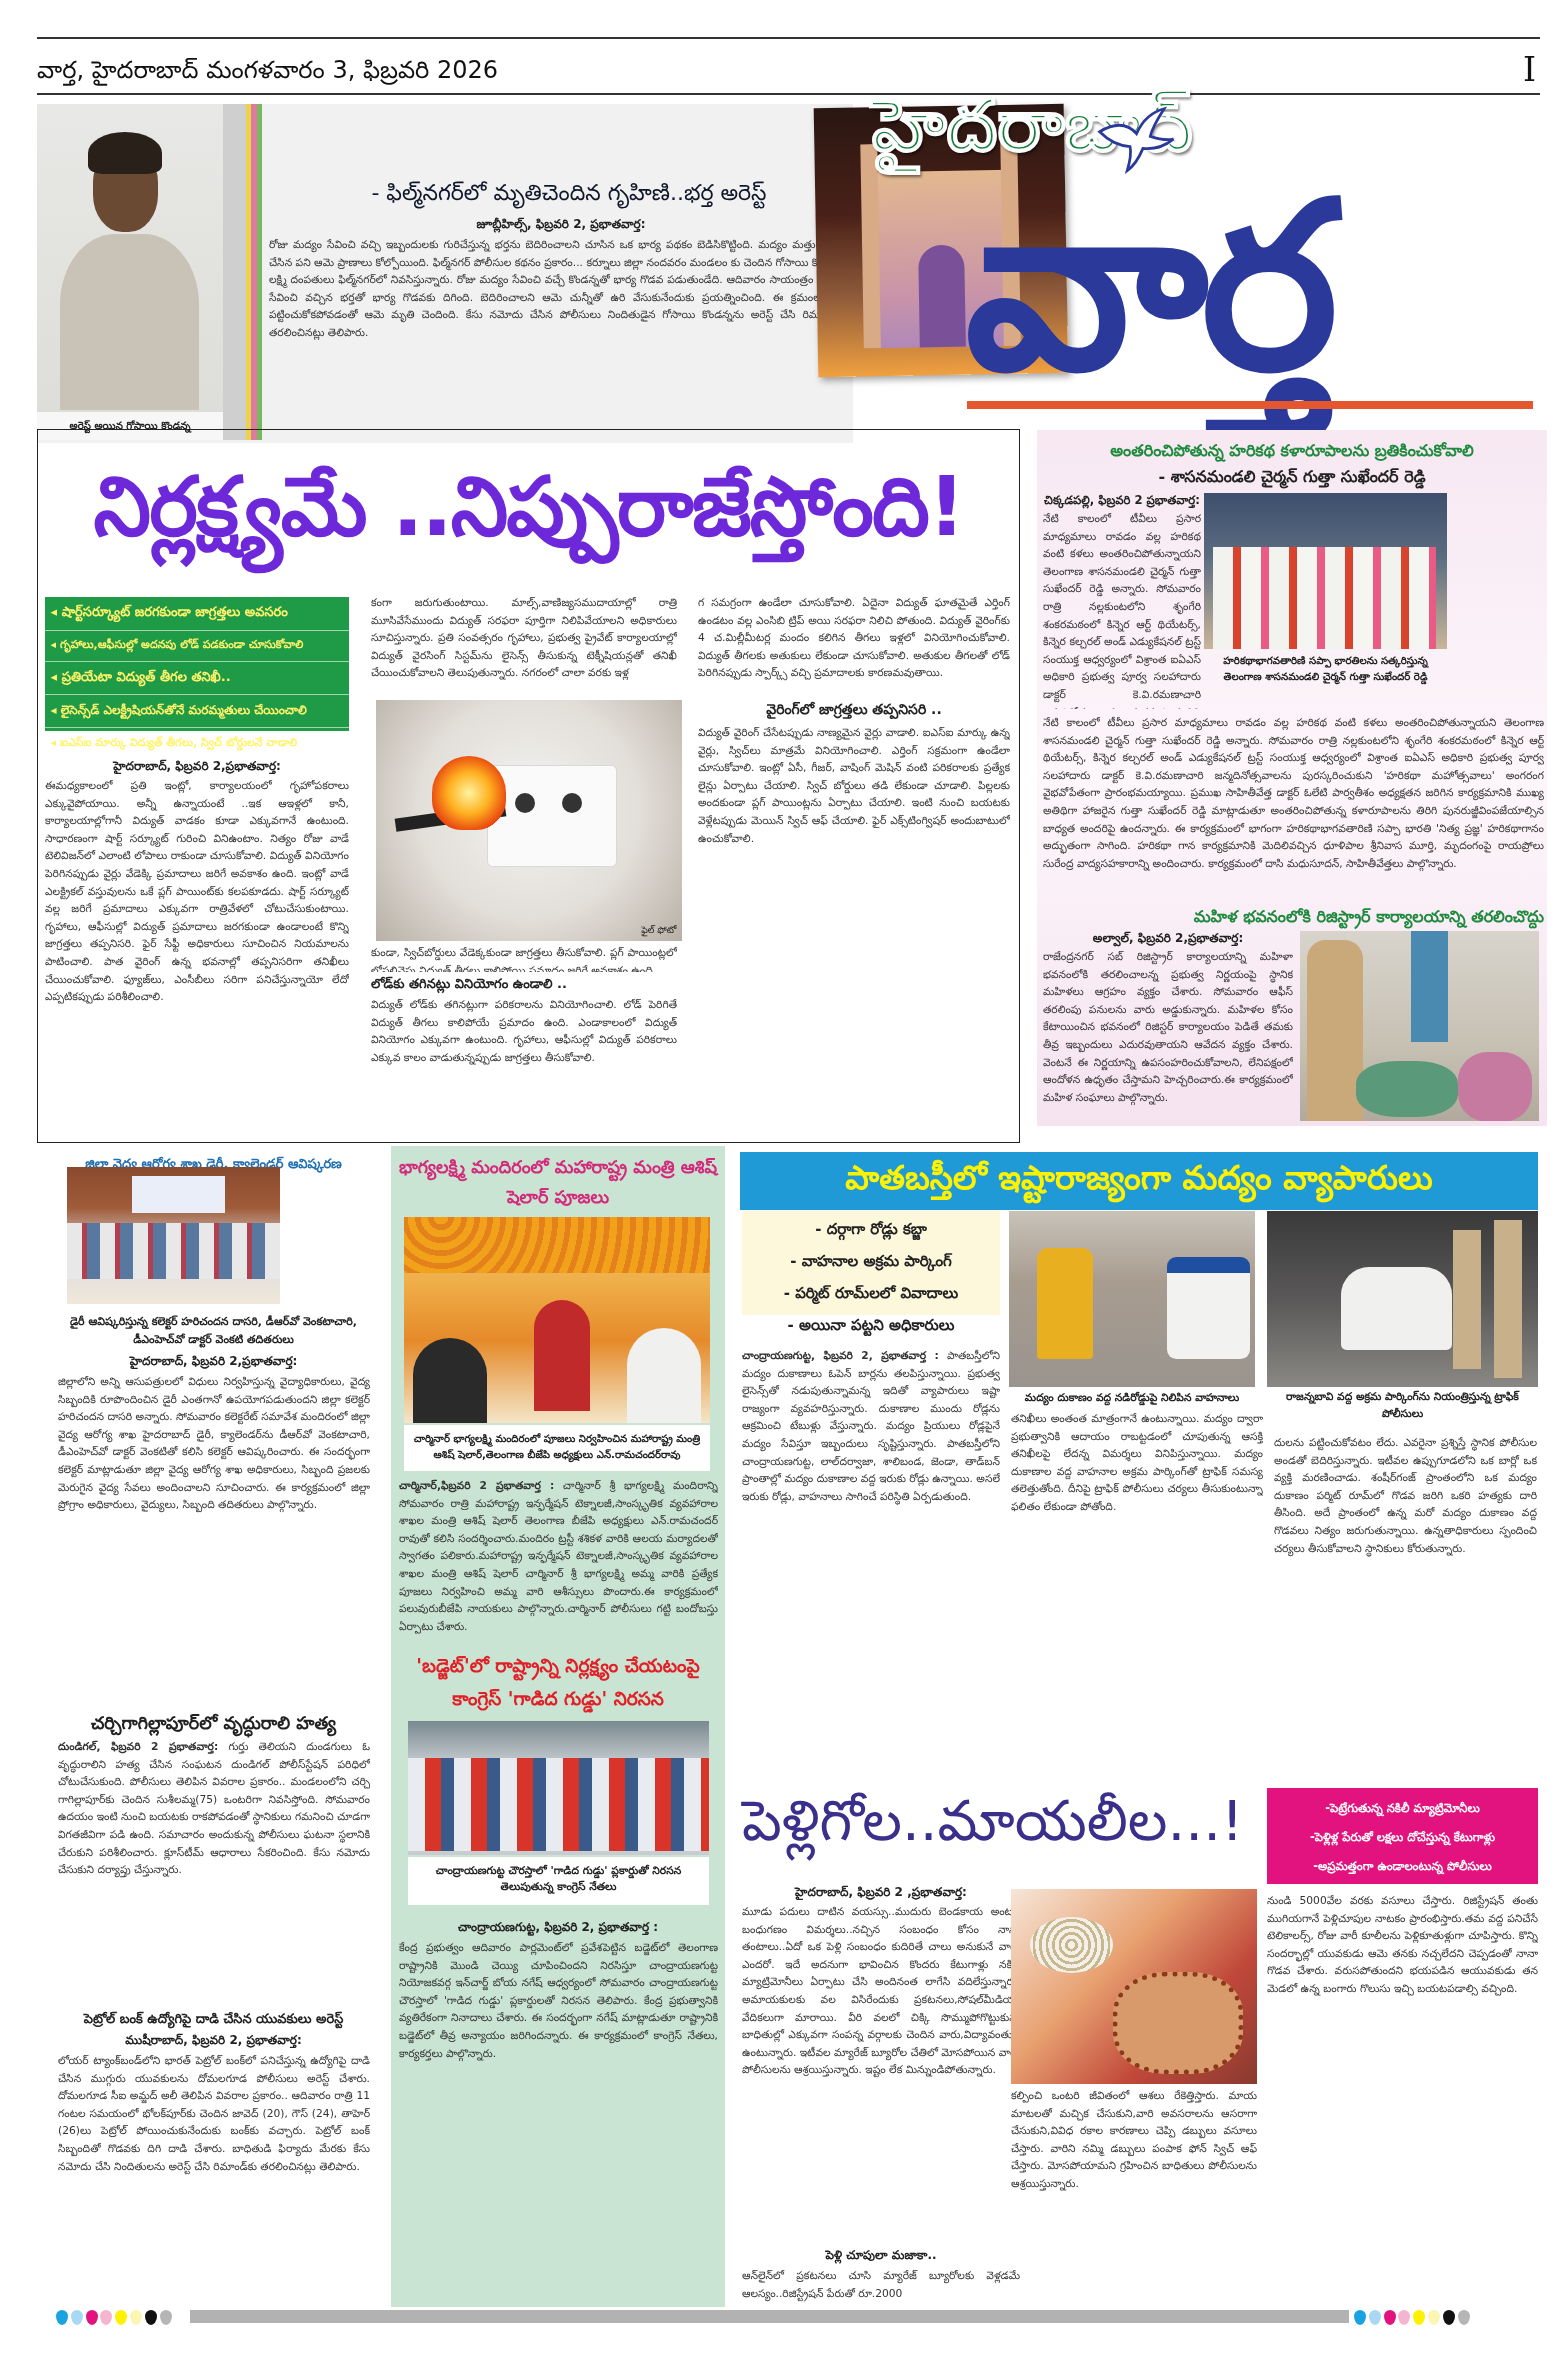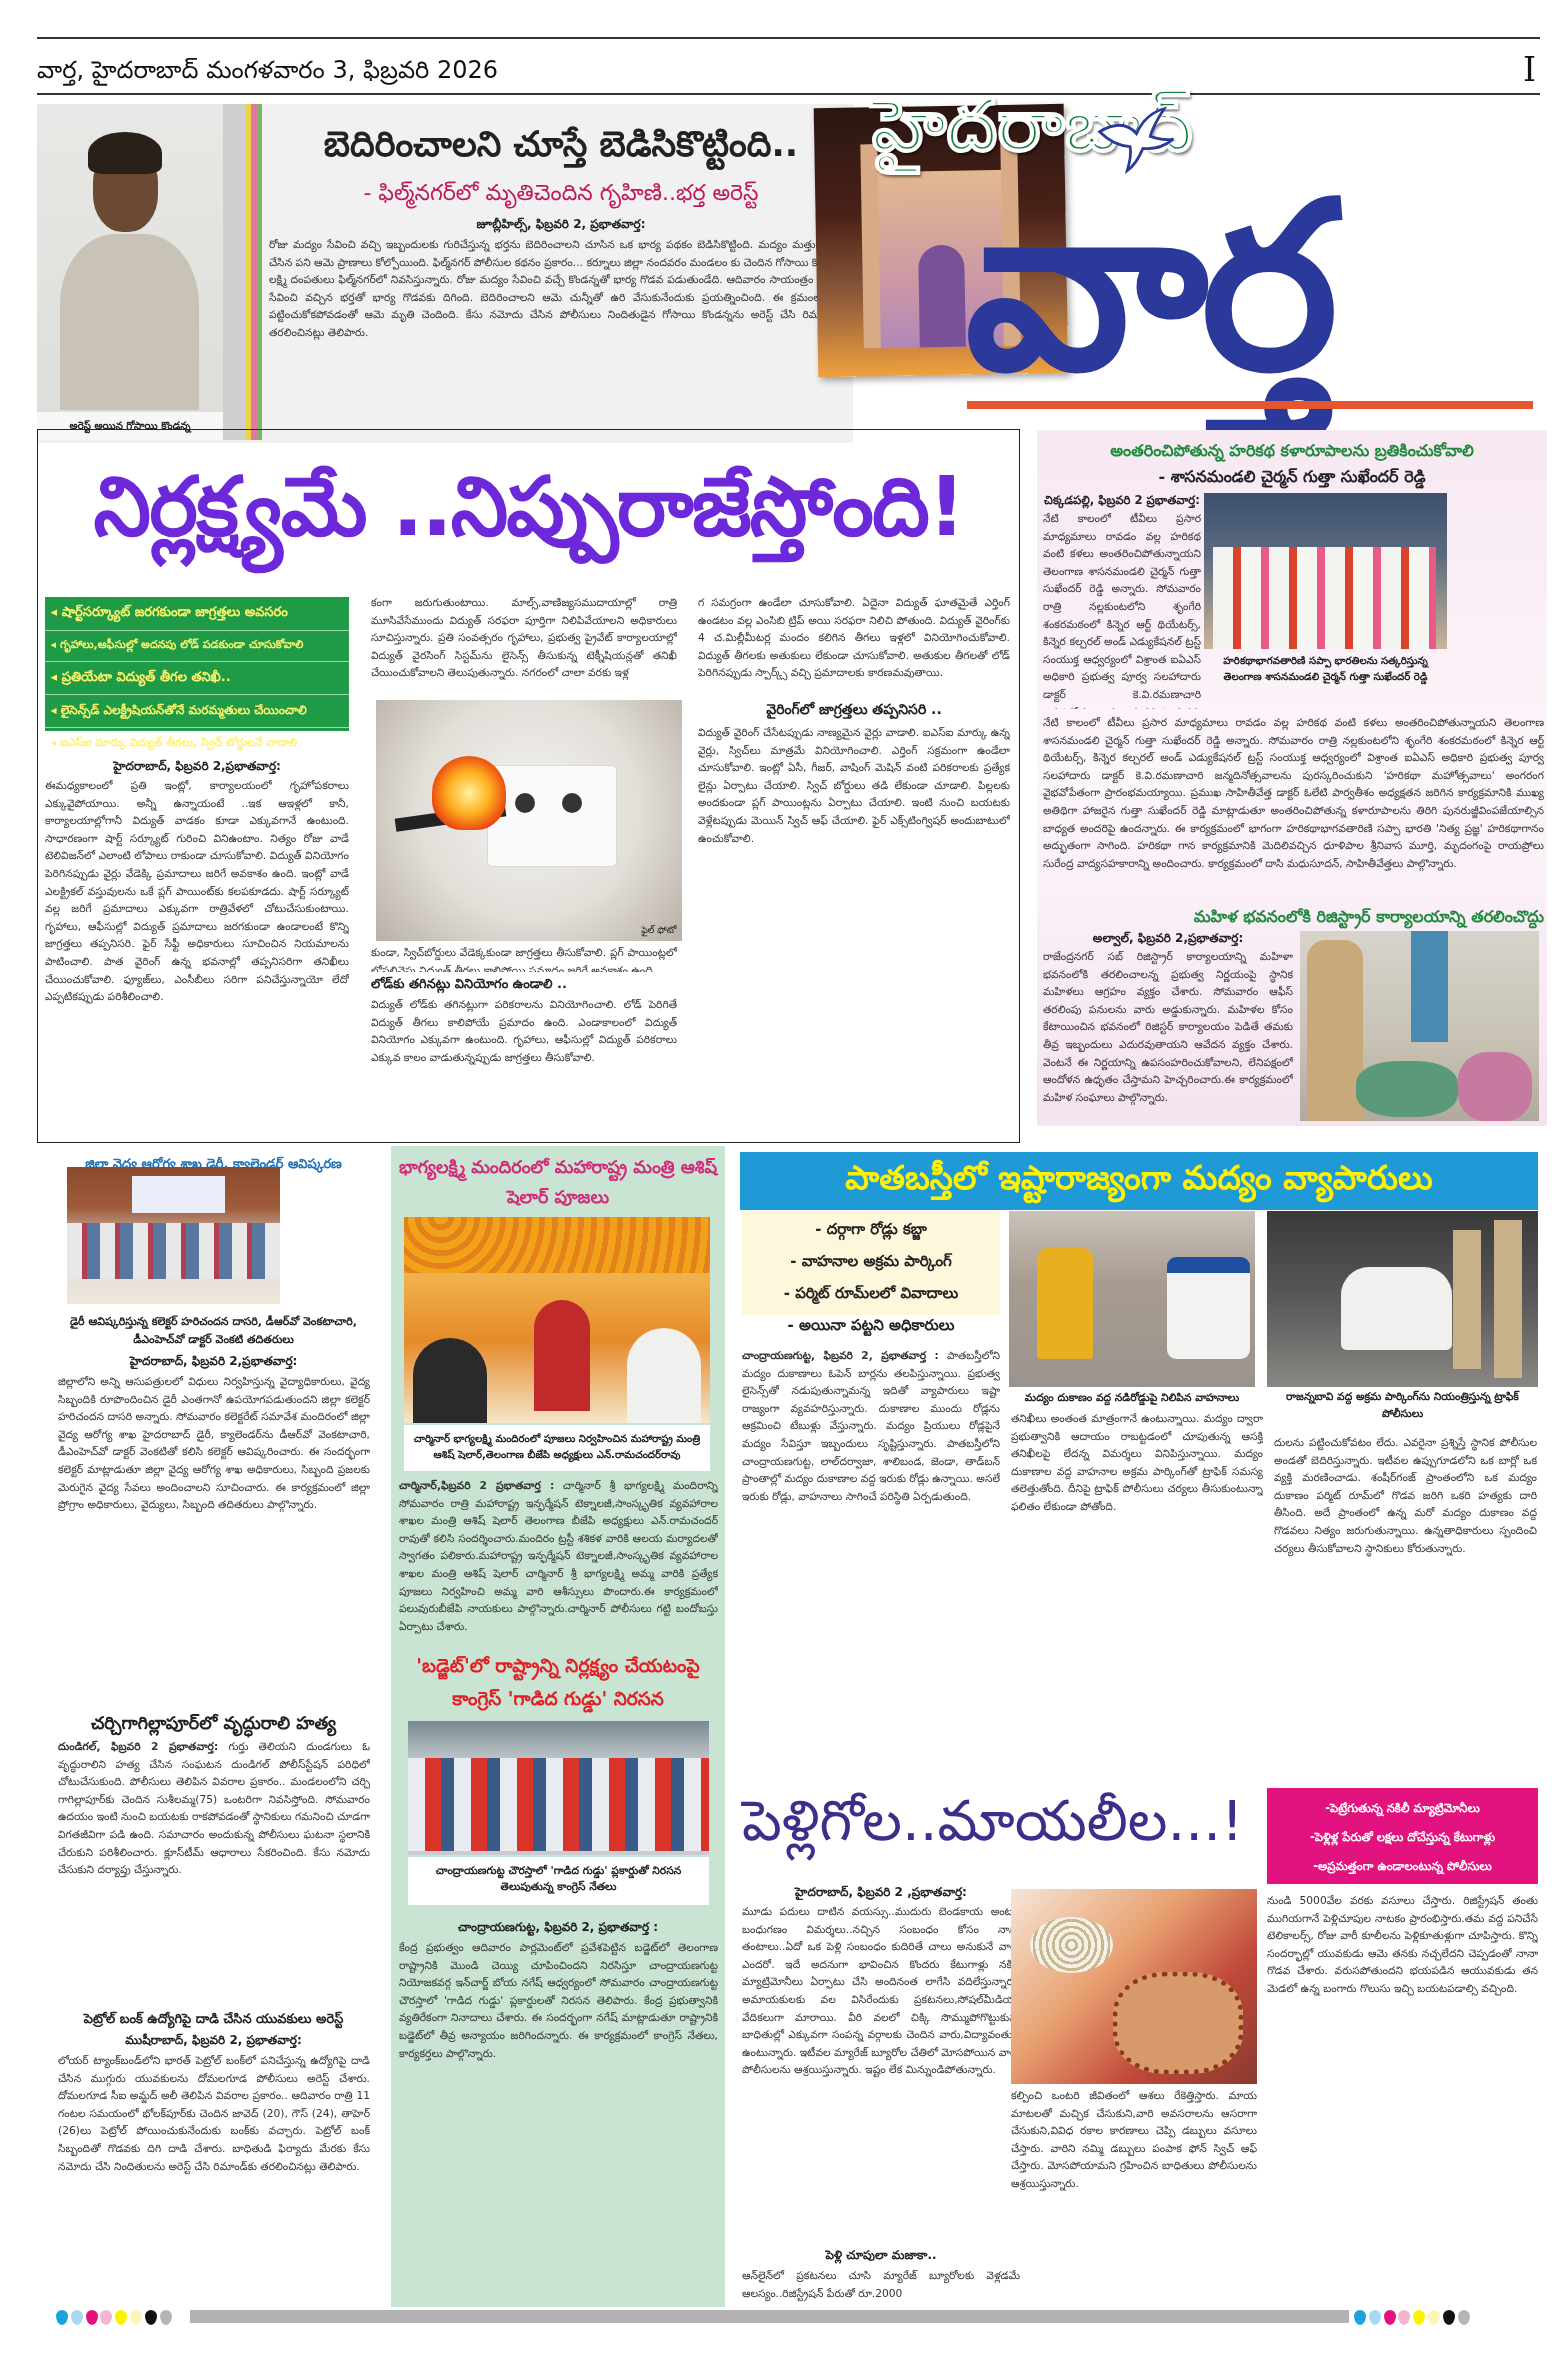--- a/index.html
+++ b/index.html
@@ -27,22 +27,21 @@
 <div class="rule" style="top:93px;height:1.9px"></div>
 
 <div class="abs" style="left:37px;top:104px;width:816px;height:339px;background:#f1f1f1">
   <div class="photo" style="left:0;top:0;width:186px;height:336px;background:linear-gradient(180deg,#e8e8e6 0%,#dcdcd8 100%)">
     <div style="position:absolute;left:56px;top:45px;width:65px;height:83px;border-radius:40% 40% 45% 45%;background:#6b4a34"></div>
     <div style="position:absolute;left:51px;top:28px;width:74px;height:42px;border-radius:50% 50% 20% 20%;background:#2a201a"></div>
     <div style="position:absolute;left:23px;top:130px;width:139px;height:176px;border-radius:40% 40% 0 0;background:#c9c3b7"></div>
     <div style="position:absolute;left:0;right:0;bottom:0;height:28px;background:#f7f7f7;font-size:10.2px;text-align:center;line-height:28px;font-weight:bold">అరెస్ట్ అయిన గోసాయి కొండన్న</div>
   </div>
   <div class="abs" style="left:186px;top:0;width:39px;height:336px;background:linear-gradient(90deg,#cfcfcf 0 60%,#e9d34a 60% 73%,#e07aa0 73% 86%,#78b85f 86%)"></div>
-  <div class="abs h-red" style="left:232px;top:20.4px;width:584px;font-size:35px;color:#222;text-align:center;white-space:nowrap">బెదిరించాలని చూస్తే బెడిసికొట్టింది..</div>
-  <div class="abs" style="left:232px;top:76px;width:584px;font-size:22px;text-align:center;color:#be185d;white-space:nowrap">- ఫిల్మ్‌నగర్‌లో మృతిచెందిన గృహిణి..భర్త అరెస్ట్</div>
+  <div class="abs" style="left:240px;top:76px;width:584px;font-size:22px;text-align:center;color:#0f172a;white-space:nowrap">- ఫిల్మ్‌నగర్‌లో మృతిచెందిన గృహిణి..భర్త అరెస్ట్</div>
   <div class="abs dl" style="left:232px;top:113px;width:584px">జూబ్లీహిల్స్, ఫిబ్రవరి 2, ప్రభాతవార్త:</div>
   <div class="abs body-text" style="left:232px;top:132px;width:577px;height:195px">రోజు మద్యం సేవించి వచ్చి ఇబ్బందులకు గురిచేస్తున్న భర్తను బెదిరించాలని చూసిన ఒక భార్య పథకం బెడిసికొట్టింది. మద్యం మత్తులో భర్త చేసిన పని ఆమె ప్రాణాలు కోల్పోయింది. ఫిల్మ్‌నగర్ పోలీసుల కథనం ప్రకారం... కర్నూలు జిల్లా నందవరం మండలం కు చెందిన గోసాయి కొండన్న, లక్ష్మి దంపతులు ఫిల్మ్‌నగర్‌లో నివసిస్తున్నారు. రోజు మద్యం సేవించి వచ్చే కొండన్నతో భార్య గొడవ పడుతుండేది. ఆదివారం సాయంత్రం మద్యం సేవించి వచ్చిన భర్తతో భార్య గొడవకు దిగింది. బెదిరించాలని ఆమె చున్నీతో ఉరి వేసుకునేందుకు ప్రయత్నించింది. ఈ క్రమంలో భర్త పట్టించుకోకపోవడంతో ఆమె మృతి చెందింది. కేసు నమోదు చేసిన పోలీసులు నిందితుడైన గోసాయి కొండన్నను అరెస్ట్ చేసి రిమాండ్‌కు తరలించినట్లు తెలిపారు.</div>
 </div>
 
 <div class="abs" style="left:816px;top:106px;width:250px;height:269px;background:linear-gradient(180deg,#2a1612 0%,#4a2118 40%,#8e5a3a 70%,#f0a040 100%);box-shadow:2.8px 3.7px 7.4px rgba(0,0,0,.35);transform:rotate(-1deg)">
   <div style="position:absolute;left:56px;top:65px;width:139px;height:176px;background:linear-gradient(180deg,#e2b890,#c994a8 70%,#b088b8)"></div>
   <div style="position:absolute;left:46px;top:37px;width:16.7px;height:204px;background:#d8ab86"></div>
   <div style="position:absolute;left:186px;top:37px;width:16.7px;height:204px;background:#d8ab86"></div>
   <div style="position:absolute;left:102px;top:139px;width:46px;height:102px;border-radius:23px 23px 0 0;background:#7a5098"></div>
 </div>

